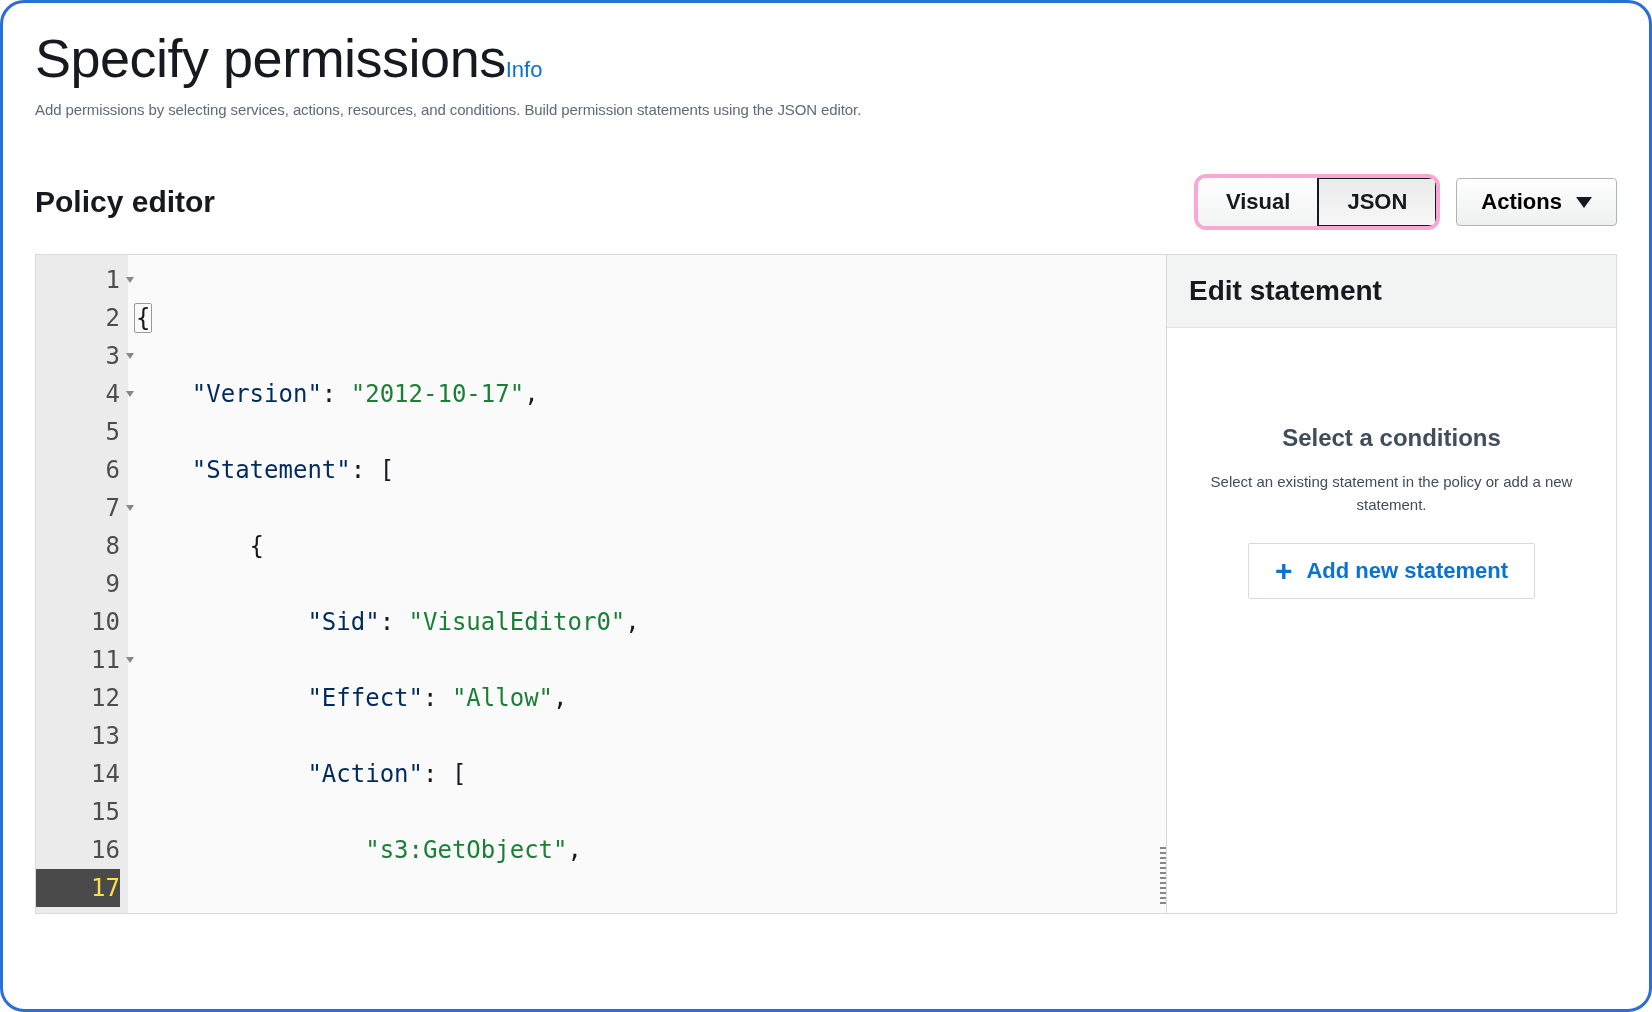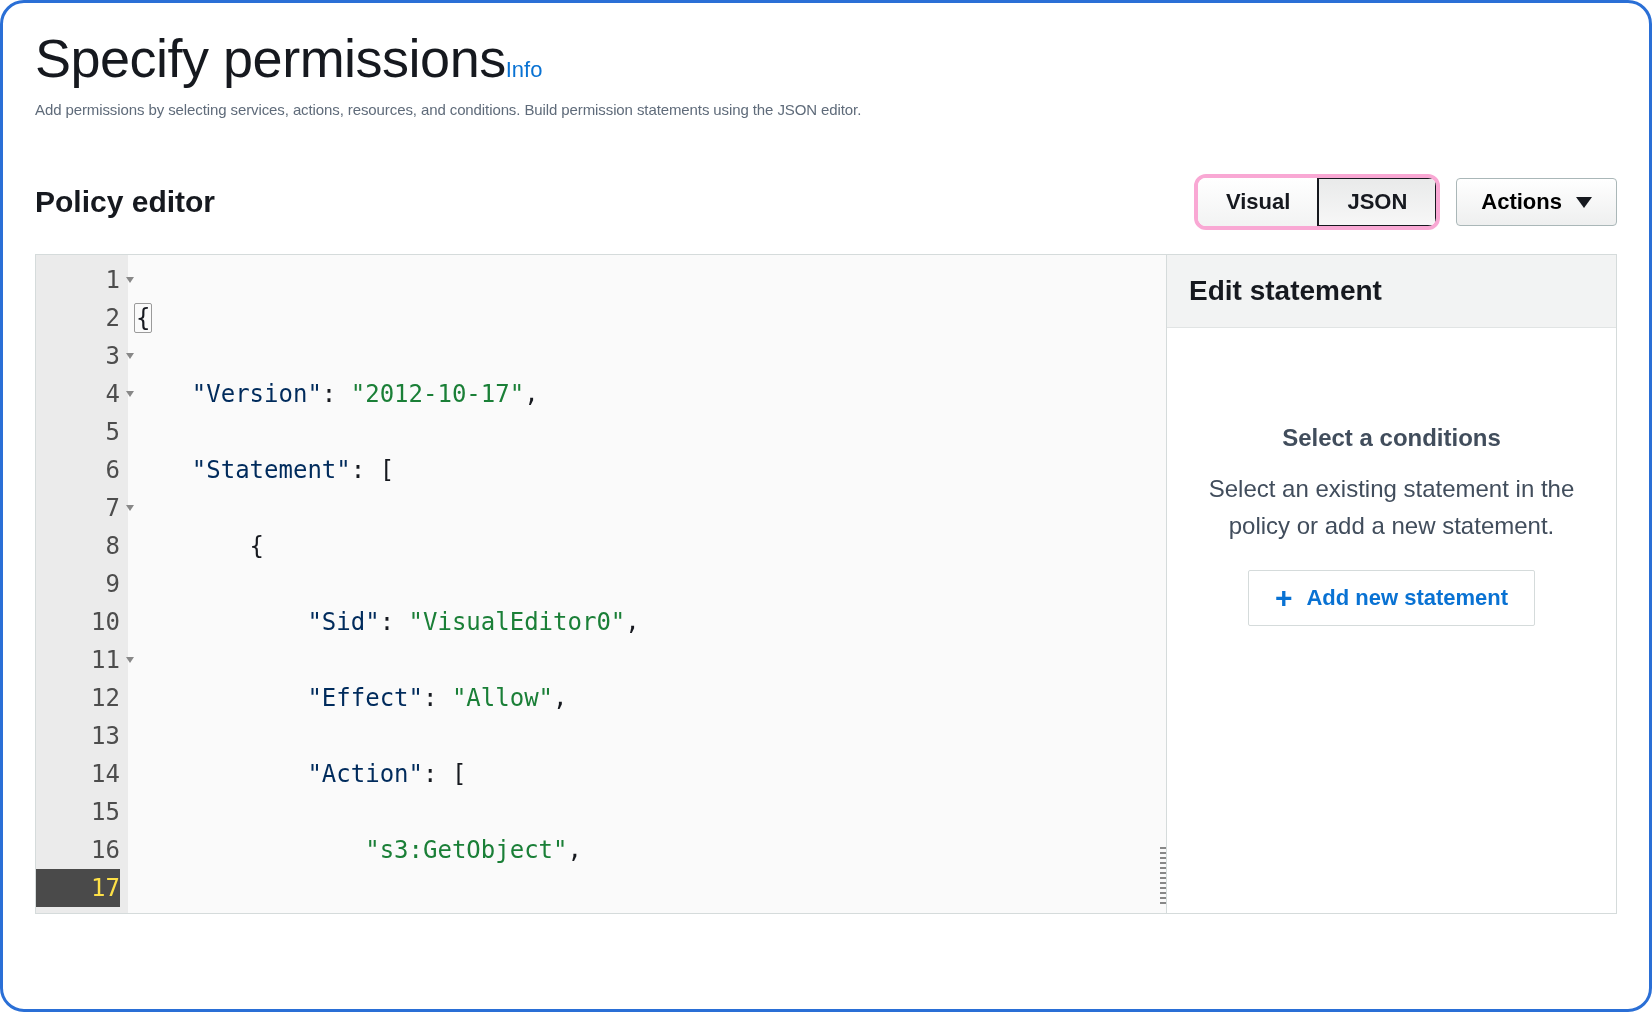--- a/index.html
+++ b/index.html
@@ -164,21 +164,21 @@
     padding: 96px 28px 0 28px;
     text-align: center;
   }
   .side-body h3 {
     font-size: 24px;
     font-weight: 700;
     color: #414d5c;
     margin-bottom: 18px;
   }
   .side-body p {
-    font-size: 24px;
+    font-size: 15px;
     color: #414d5c;
     line-height: 1.55;
     margin-bottom: 26px;
   }
   .add-btn {
     display: inline-flex;
     align-items: center;
     gap: 14px;
     padding: 12px 26px;
     font-size: 22px;

